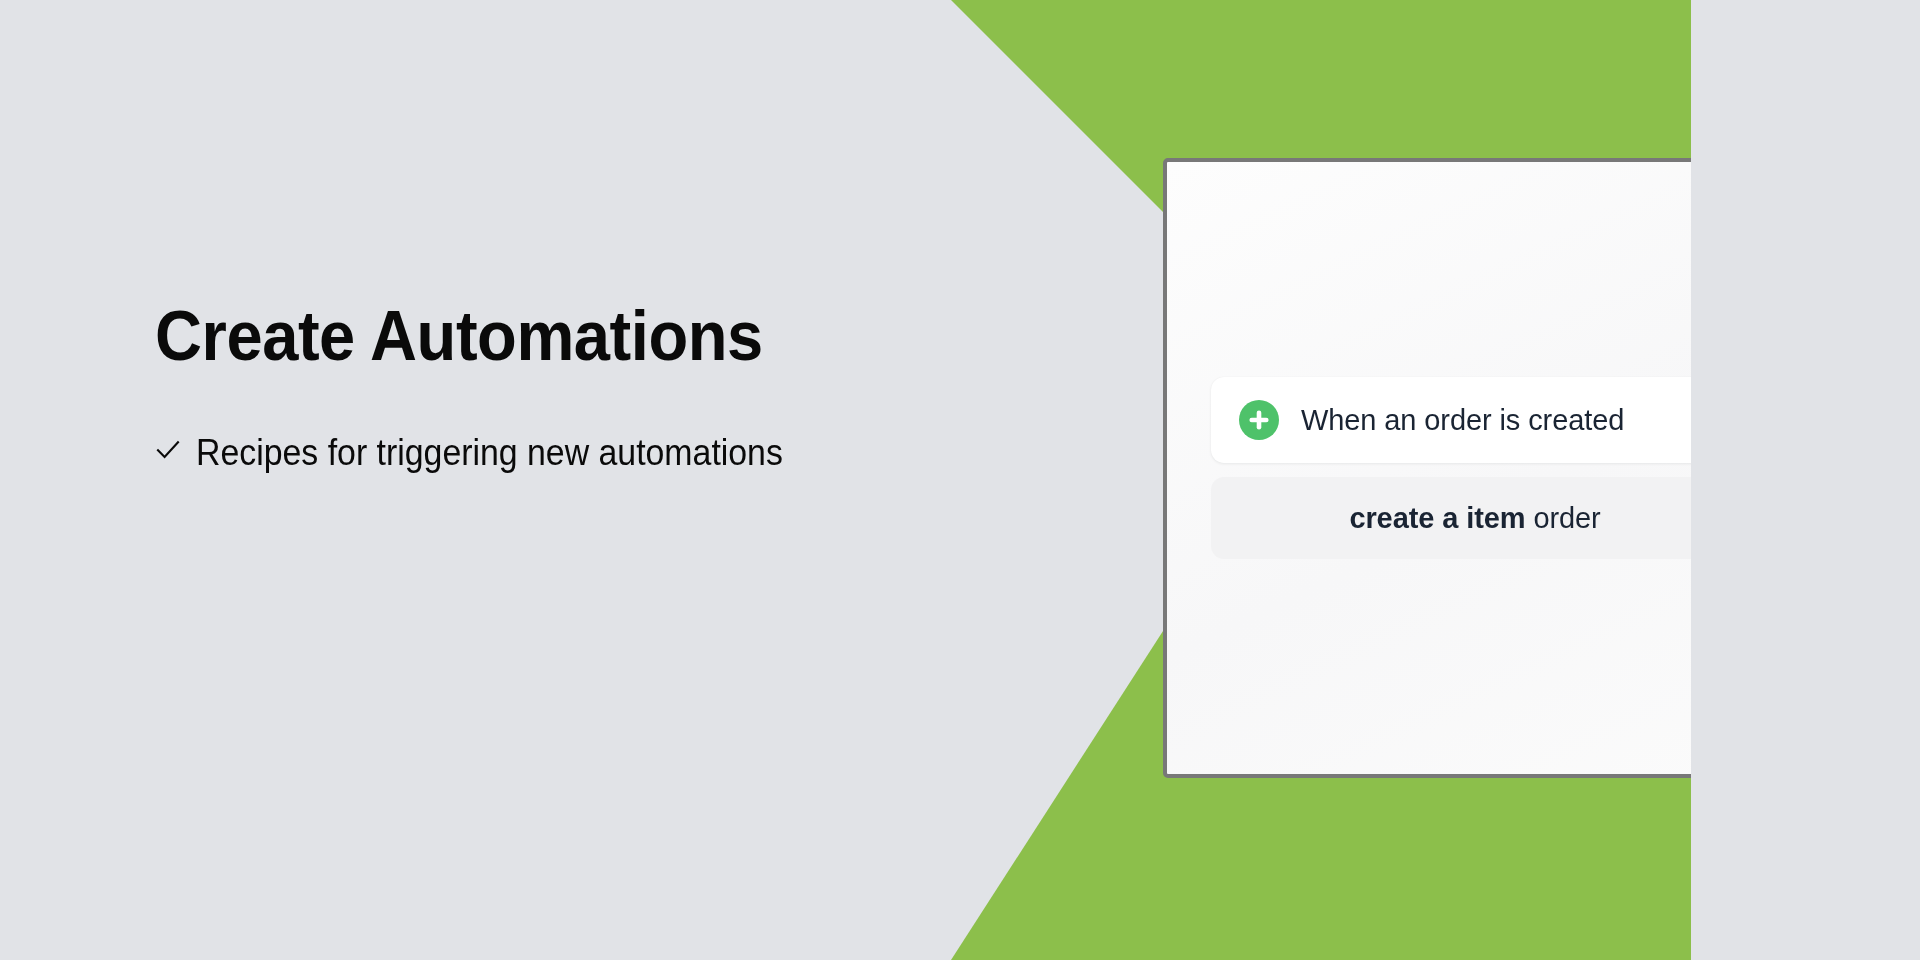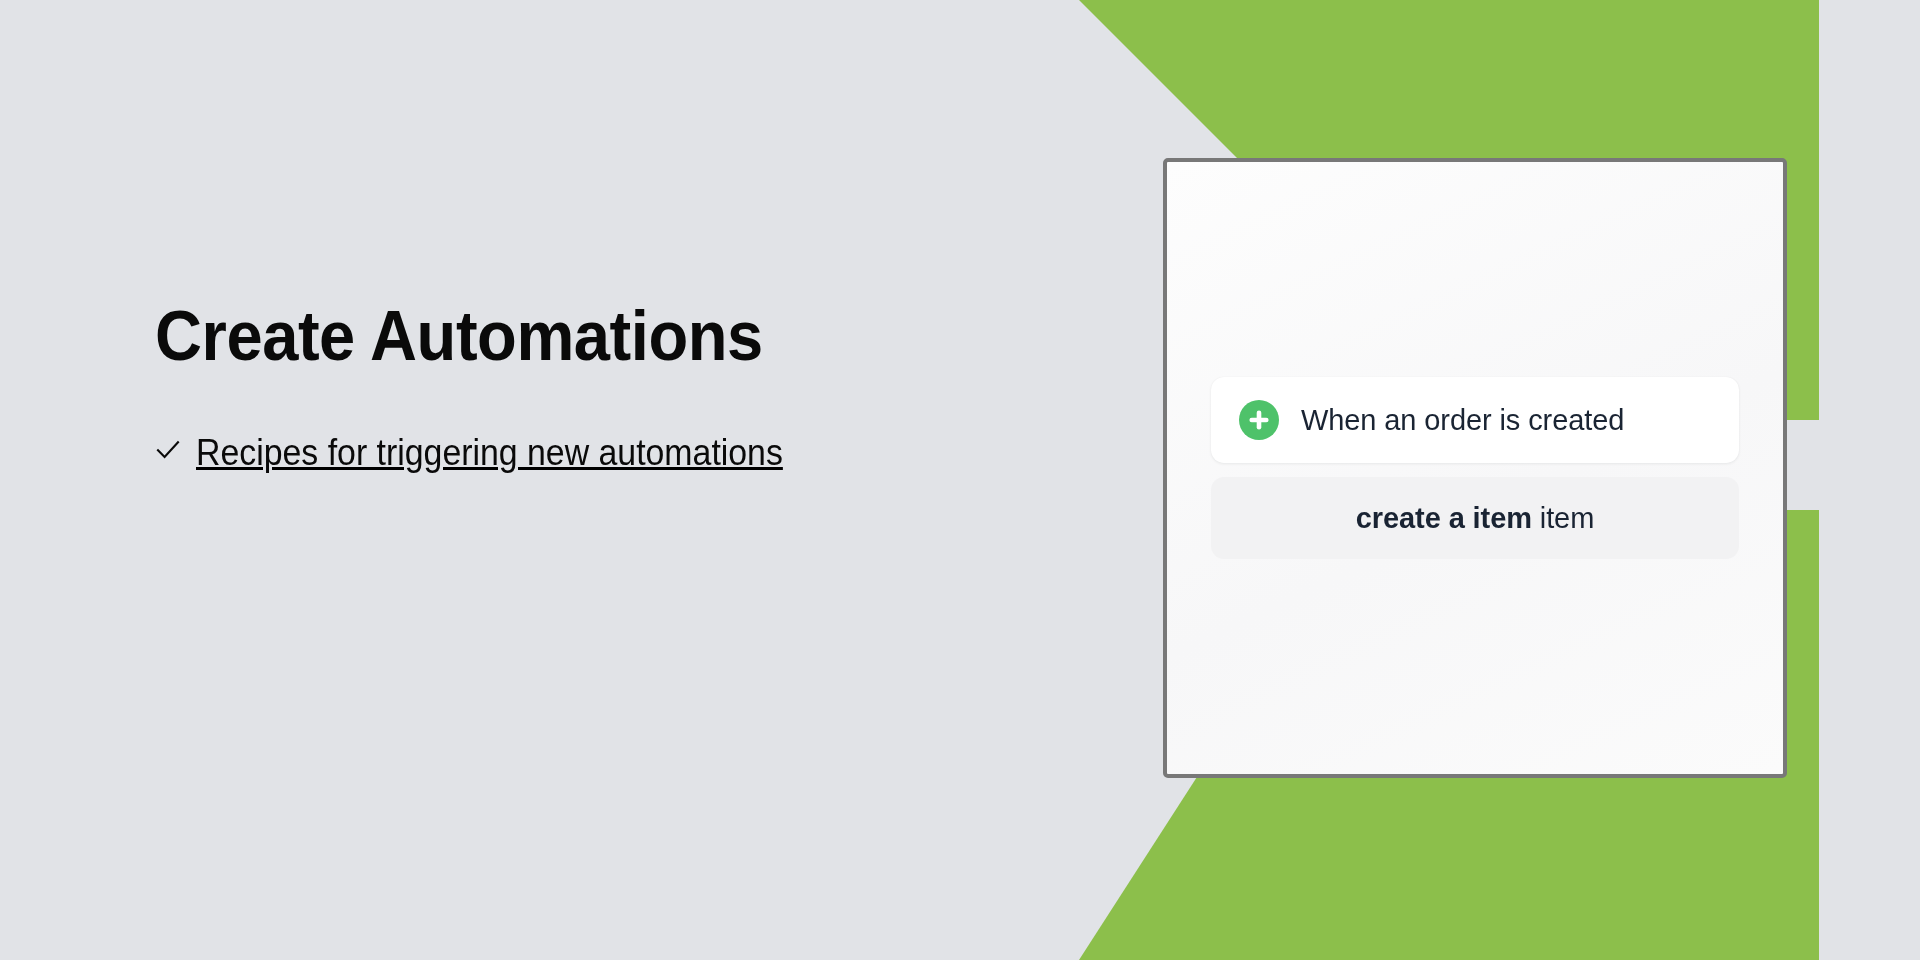--- a/index.html
+++ b/index.html
@@ -10,21 +10,21 @@
   body {
     width: 1920px;
     height: 960px;
     overflow: hidden;
     font-family: "Liberation Sans", "DejaVu Sans", sans-serif;
     background: #e1e3e7;
   }
 
   #stage {
     position: relative;
-    width: 1819px;
+    width: 1691px;
     height: 960px;
     background: #e1e3e7;
     overflow: hidden;
   }
 
   
   .wedge {
     position: absolute;
     background: #8cbf4b;
   }
@@ -61,21 +61,20 @@
     letter-spacing: -0.5px;
     color: #0a0a0a;
     transform: scaleX(0.93);
     transform-origin: left center;
     white-space: nowrap;
   }
   #benefit-list {
     list-style: none;
     margin: 52px 0 0 0;
     padding: 0;
-    text-decoration: underline;
   }
   #benefit-list li {
     display: flex;
     align-items: baseline;
     gap: 15px;
     font-family: "Liberation Sans Narrow", "Liberation Sans", "DejaVu Sans Condensed", sans-serif;
     font-size: 36px;
     line-height: 1.53;
     font-weight: 400;
     color: #0a0a0a;
@@ -195,19 +194,19 @@
         <svg width="40" height="40" viewBox="0 0 40 40" aria-hidden="true">
           <rect x="17.7" y="10.4" width="4.6" height="19.2" rx="2.3" fill="#ffffff"></rect>
           <rect x="10.4" y="17.7" width="19.2" height="4.6" rx="2.3" fill="#ffffff"></rect>
         </svg>
       </span>
       <span id="trigger-label">When an order is created</span>
     </div>
 
     <div class="pill" id="action-pill">
       <span id="action-label">
-        <span class="strong">create a item</span><span class="regular"> item</span>
+        <span class="strong">create a item</span><span class="regular"> order</span>
       </span>
     </div>
 
   </div>
 
 </div>
 
 </body></html>

